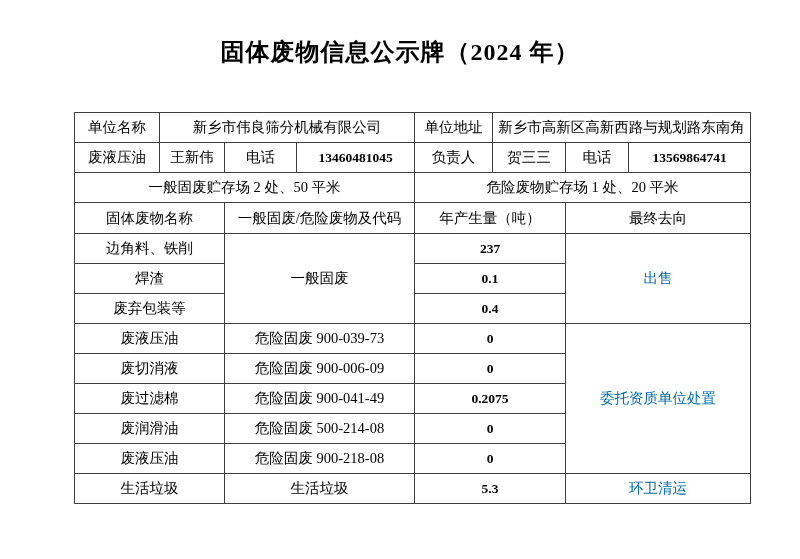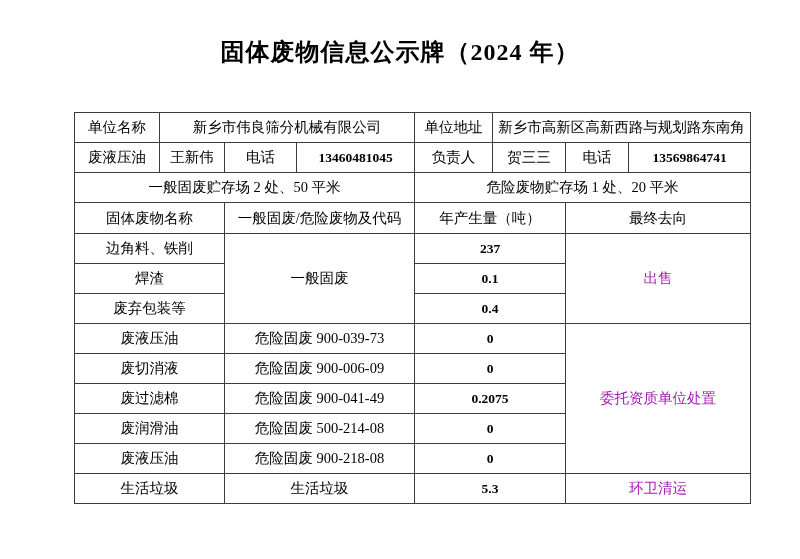--- a/index.html
+++ b/index.html
@@ -46,21 +46,21 @@
     line-height: 1.15;
     overflow: hidden;
     white-space: nowrap;
   }
   tr.hdr td { height: 30px; }
   .num {
     font-family: Liberation Serif, serif;
     font-weight: 600;
     font-size: 13.5px;
   }
-  .blue { color: #a21caf; }
+  .blue { color: #0369a1; }
 </style>
 </head>
 <body>
 
 <div class="page">
   <h1 class="title">固体废物信息公示牌（2024 年）</h1>
 
   <table class="tbl">
     <colgroup>
       <col style="width:85px">

